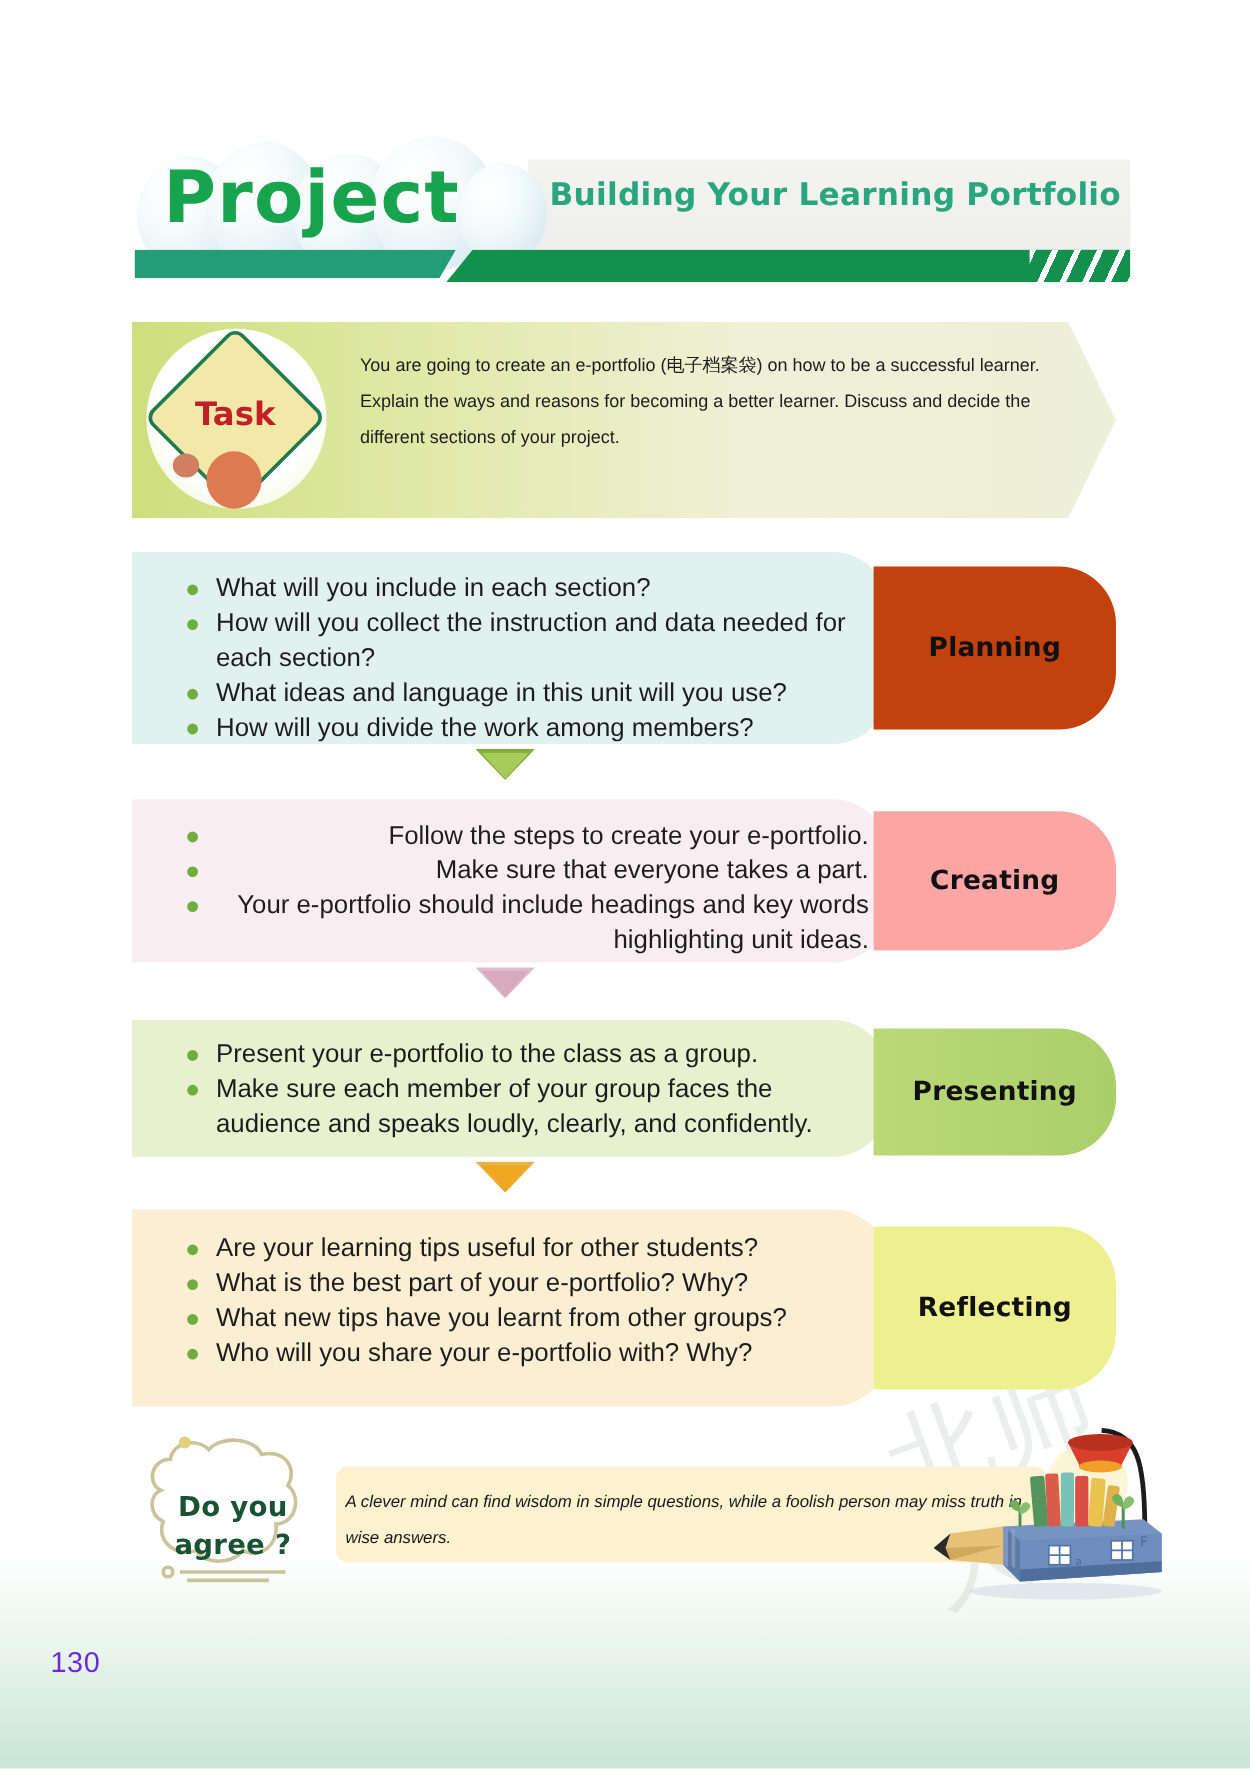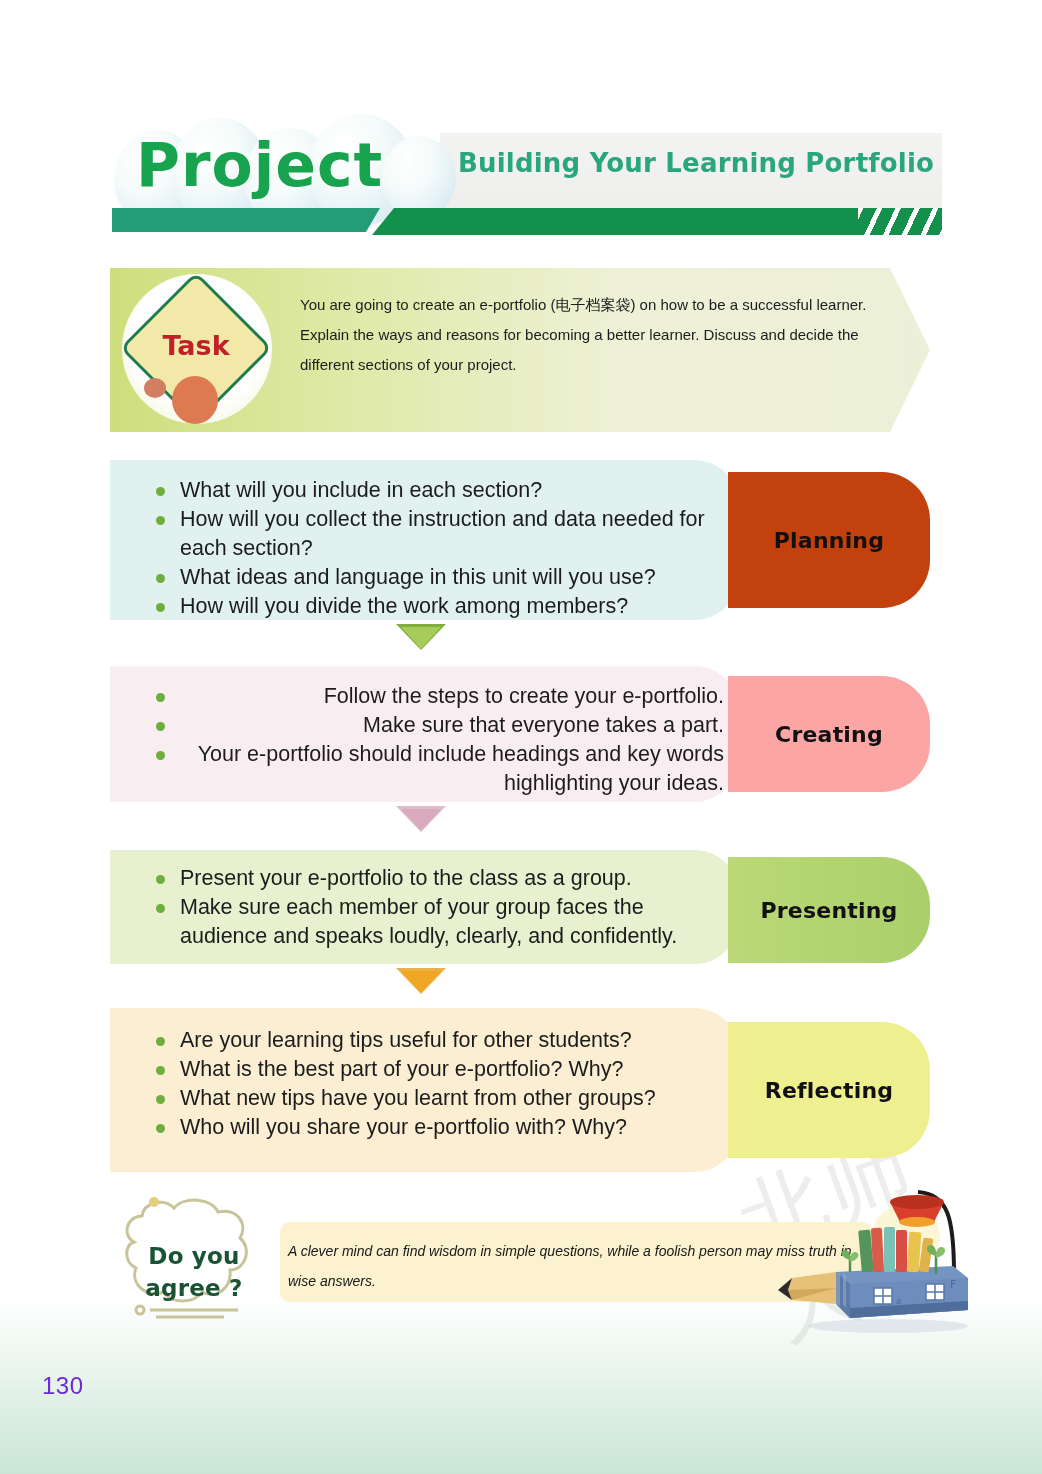--- a/index.html
+++ b/index.html
@@ -457,21 +457,21 @@
   </div>
 
   <div class="stage stage-creating" style="top:666px; height:136px;">
     <div class="stage-body" style="height:136px;"></div>
     <div class="stage-label-box" style="height:116px; top:10px;">
       <span class="stage-label">Creating</span>
     </div>
     <ul class="bullets" style="top:16px;text-align:right;">
       <li>Follow the steps to create your e-portfolio.</li>
       <li>Make sure that everyone takes a part.</li>
-      <li>Your e-portfolio should include headings and key words highlighting your ideas.</li>
+      <li>Your e-portfolio should include headings and key words highlighting unit ideas.</li>
     </ul>
   </div>
 
   <div class="arrow arrow-pink" style="top:806px;">
     <div class="tri-back"></div>
     <div class="tri-front"></div>
   </div>
 
   <div class="stage stage-presenting" style="top:850px; height:114px;">
     <div class="stage-body" style="height:114px;"></div>

